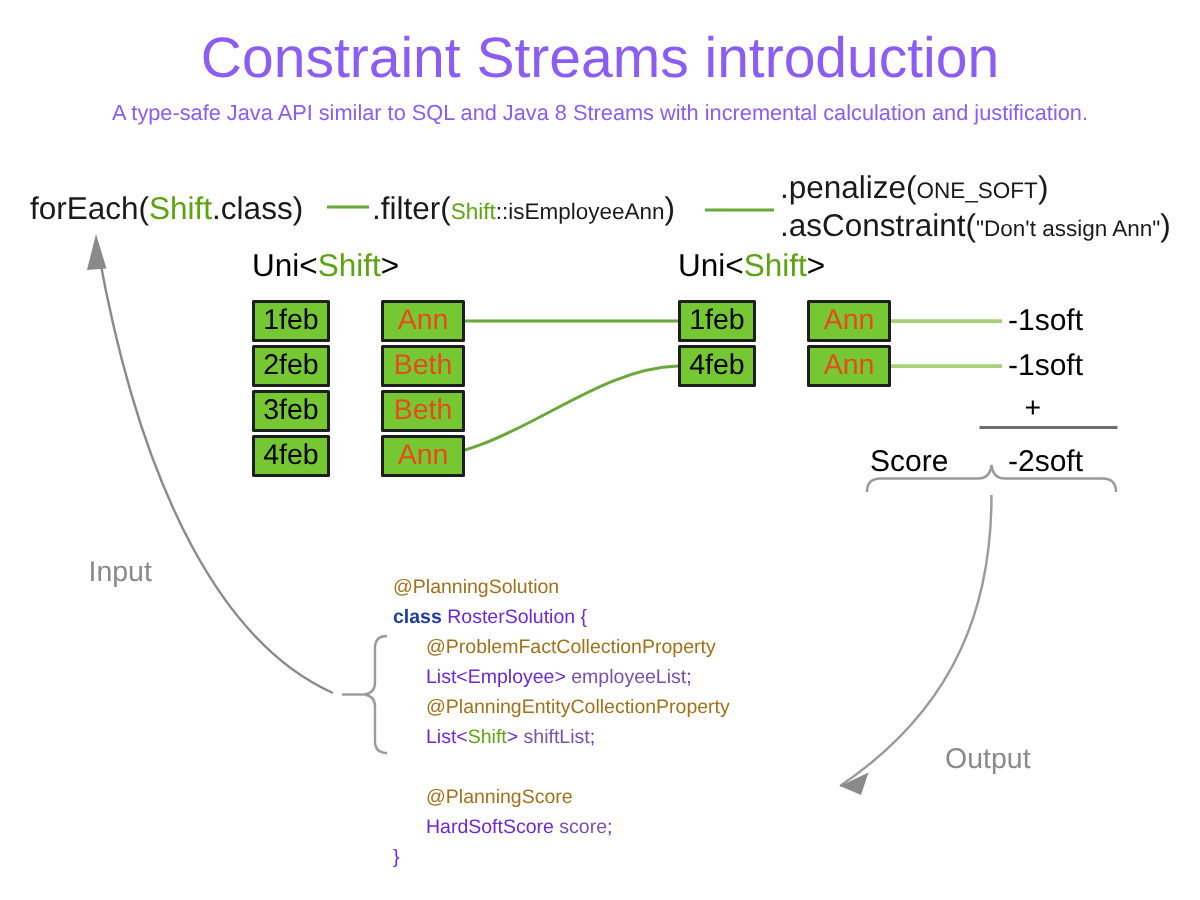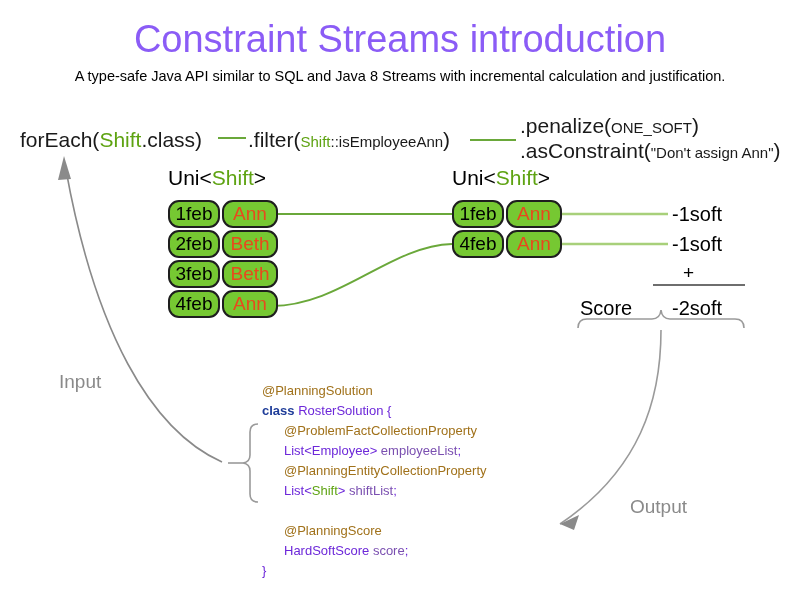--- a/index.html
+++ b/index.html
@@ -29,21 +29,21 @@
     text-align: center;
     font-size: 38px;
     letter-spacing: 0px;
     white-space: nowrap;
     color: #8b5cf6;
   }
   #page-subtitle {
     left: 0; top: 68px; width: 800px;
     text-align: center;
     font-size: 14.5px;
-    color: #000000;
+    color: #8b5cf6;
     white-space: nowrap;
   }
 
   
   .pipe {
     font-size: 21px;
     white-space: nowrap;
     color: #1a1a1a;
   }
   .pipe .arg {
@@ -65,32 +65,32 @@
 
   
   .shift-row {
     display: flex;
     align-items: stretch;
     gap: 2px;
   }
   .cell {
     background: #76c832;
     border: 2px solid #1e1e1e;
-    border-radius: 11px;
+    border-radius: 1px;
     font-size: 19px;
     line-height: 1;
     padding: 4px 4px 5px 4px;
     box-sizing: border-box;
     height: 28px;
     display: flex;
     align-items: center;
     justify-content: center;
   }
   .cell-date { width: 52px; color: #000000; }
-  .cell-emp  { width: 56px; color: #e8491d; }
+  .cell-emp  { width: 56px; color: #e8491d; margin-left: 32px; }
 
   #left-stack  { left: 168px; top: 200px; }
   #right-stack { left: 452px; top: 200px; }
   #left-stack .shift-row  { margin-bottom: 2px; }
   #right-stack .shift-row { margin-bottom: 2px; }
 
   
   .soft-val {
     font-size: 20px;
     white-space: nowrap;

